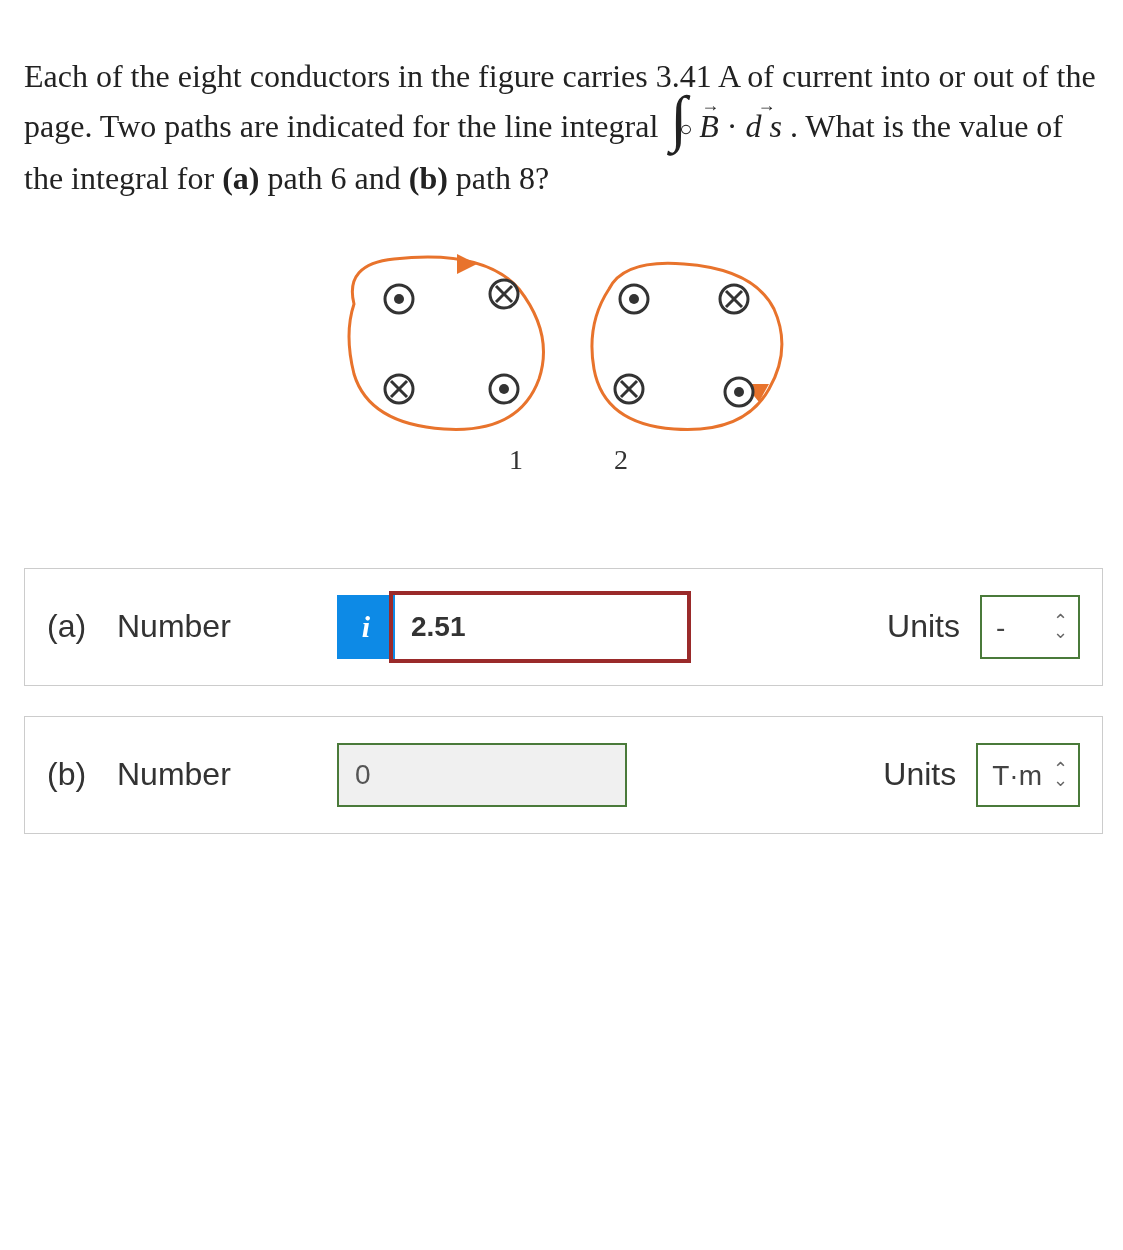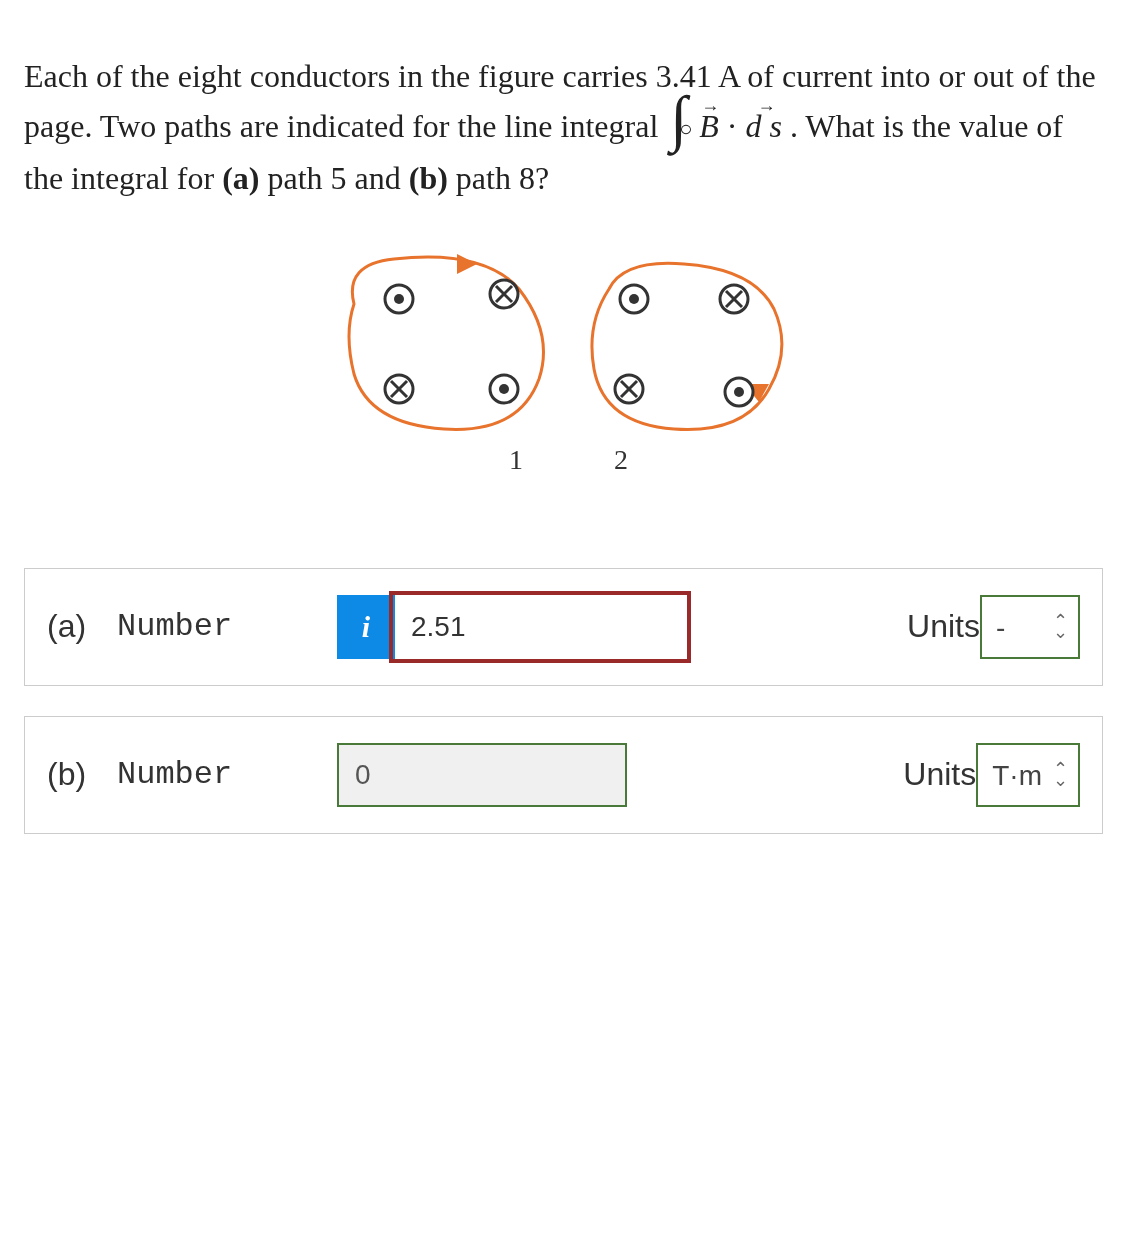--- a/index.html
+++ b/index.html
@@ -52,21 +52,21 @@
     border: 1px solid #ccc;
     padding: 26px 22px;
     margin-bottom: 30px;
     display: flex;
     align-items: center;
     font-family: 'Helvetica Neue', Arial, sans-serif;
     font-size: 32px;
     color: #333;
   }
   .part-label { width: 70px; }
-  .num-label { width: 220px; font-family: Liberation Mono, monospace; }
+  .num-label { width: 220px; }
   .info-badge {
     width: 58px; height: 64px;
     background: #0d8ae6;
     color: #fff;
     display: flex; align-items: center; justify-content: center;
     font-family: 'Times New Roman', serif;
     font-weight: bold;
     font-size: 30px;
     font-style: italic;
   }
@@ -77,27 +77,28 @@
     padding: 0 16px;
     font-size: 28px;
     font-family: Arial, sans-serif;
     color: #333;
   }
   .num-input.highlight {
     outline: 4px solid #9a2a2a;
     outline-offset: 2px;
     border: none;
     height: 60px;
+    font-weight: bold;
   }
   .num-input.readonly {
     background: #f0f0f0;
     color: #555;
   }
   .spacer { flex: 1; }
-  .units-label { }
+  .units-label { margin-right: 20px; }
   .units-select {
     border: 2px solid #4a7a3a;
     height: 64px;
     min-width: 100px;
     padding: 0 36px 0 14px;
     display: flex;
     align-items: center;
     position: relative;
     font-size: 28px;
     color: #444;
@@ -119,21 +120,21 @@
 <div class="question">
   <span>Each of the eight conductors in the figure carries 3.41 A of current into or out of the page. Two paths are indicated for the line integral </span>
   <span class="integral">
     <span class="intsym">∫</span><span class="loop">○</span>
   </span>
   <span class="vec"><span class="arrow-over">→</span>B</span>
   <span> · </span>
   <span class="vec"><span class="arrow-over" style="left:12px;">→</span>d s</span>
   <span>. What is the value of the integral for </span>
   <span class="bold">(a)</span>
-  <span> path 5 and </span>
+  <span> path 6 and </span>
   <span class="bold">(b)</span>
   <span> path 8?</span>
 </div>
 
 <div class="figure">
   <svg width="500" height="260" viewBox="0 0 500 260">
 
     <path d="M 40 70 Q 30 30 80 25 Q 170 15 205 55 Q 240 100 225 145 Q 205 200 130 195 Q 55 190 40 140 Q 30 100 40 70 Z" fill="none" stroke="#e8732c" stroke-width="3"></path>
 
     <polygon points="143,20 163,30 143,40" fill="#e8732c"></polygon>

